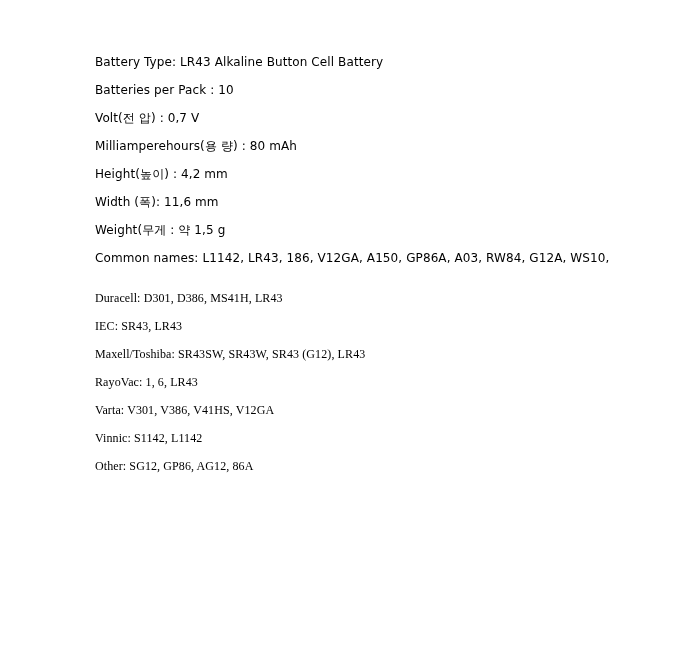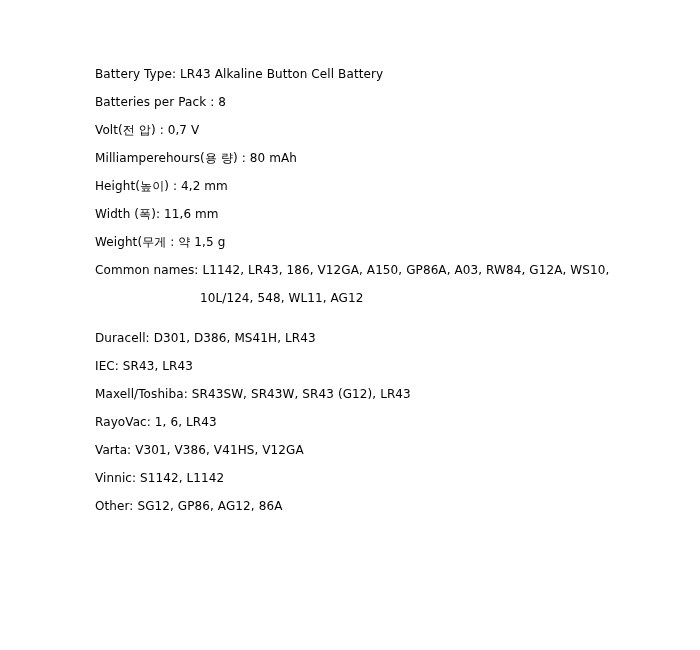--- a/index.html
+++ b/index.html
@@ -13,50 +13,49 @@
     overflow: hidden;
     font-family: "DejaVu Sans", "Liberation Sans", sans-serif;
     font-size: 12px;
     color: #000000;
   }
   .doc {
     position: absolute;
     top: 48px;
     left: 95px;
     width: 560px;
-    margin-top: 12px;
   }
   .line {
     line-height: 28px;
     height: 28px;
     white-space: nowrap;
     letter-spacing: 0.1px;
   }
   .line.indent {
     padding-left: 105px;
   }
   .brand-section {
     margin-top: 12px;
+    font-family: Liberation Serif, serif;
   }
 </style>
 </head>
 <body>
 
 <div class="doc">
 
   <div class="spec-section">
     <div class="line">Battery Type: LR43 Alkaline Button Cell Battery</div>
-    <div class="line">Batteries per Pack : 8</div>
+    <div class="line">Batteries per Pack : 10</div>
     <div class="line">Volt(전 압) : 0,7 V</div>
     <div class="line">Milliamperehours(용 량) : 80 mAh</div>
     <div class="line">Height(높이) : 4,2 mm</div>
     <div class="line">Width (폭): 11,6 mm</div>
     <div class="line">Weight(무게 : 약 1,5 g</div>
     <div class="line">Common names: L1142, LR43, 186, V12GA, A150, GP86A, A03, RW84, G12A, WS10,</div>
-    <div class="line indent">10L/124, 548, WL11, AG12</div>
   </div>
 
   <div class="brand-section">
     <div class="line">Duracell: D301, D386, MS41H, LR43</div>
     <div class="line">IEC: SR43, LR43</div>
     <div class="line">Maxell/Toshiba: SR43SW, SR43W, SR43 (G12), LR43</div>
     <div class="line">RayoVac: 1, 6, LR43</div>
     <div class="line">Varta: V301, V386, V41HS, V12GA</div>
     <div class="line">Vinnic: S1142, L1142</div>
     <div class="line">Other: SG12, GP86, AG12, 86A</div>

